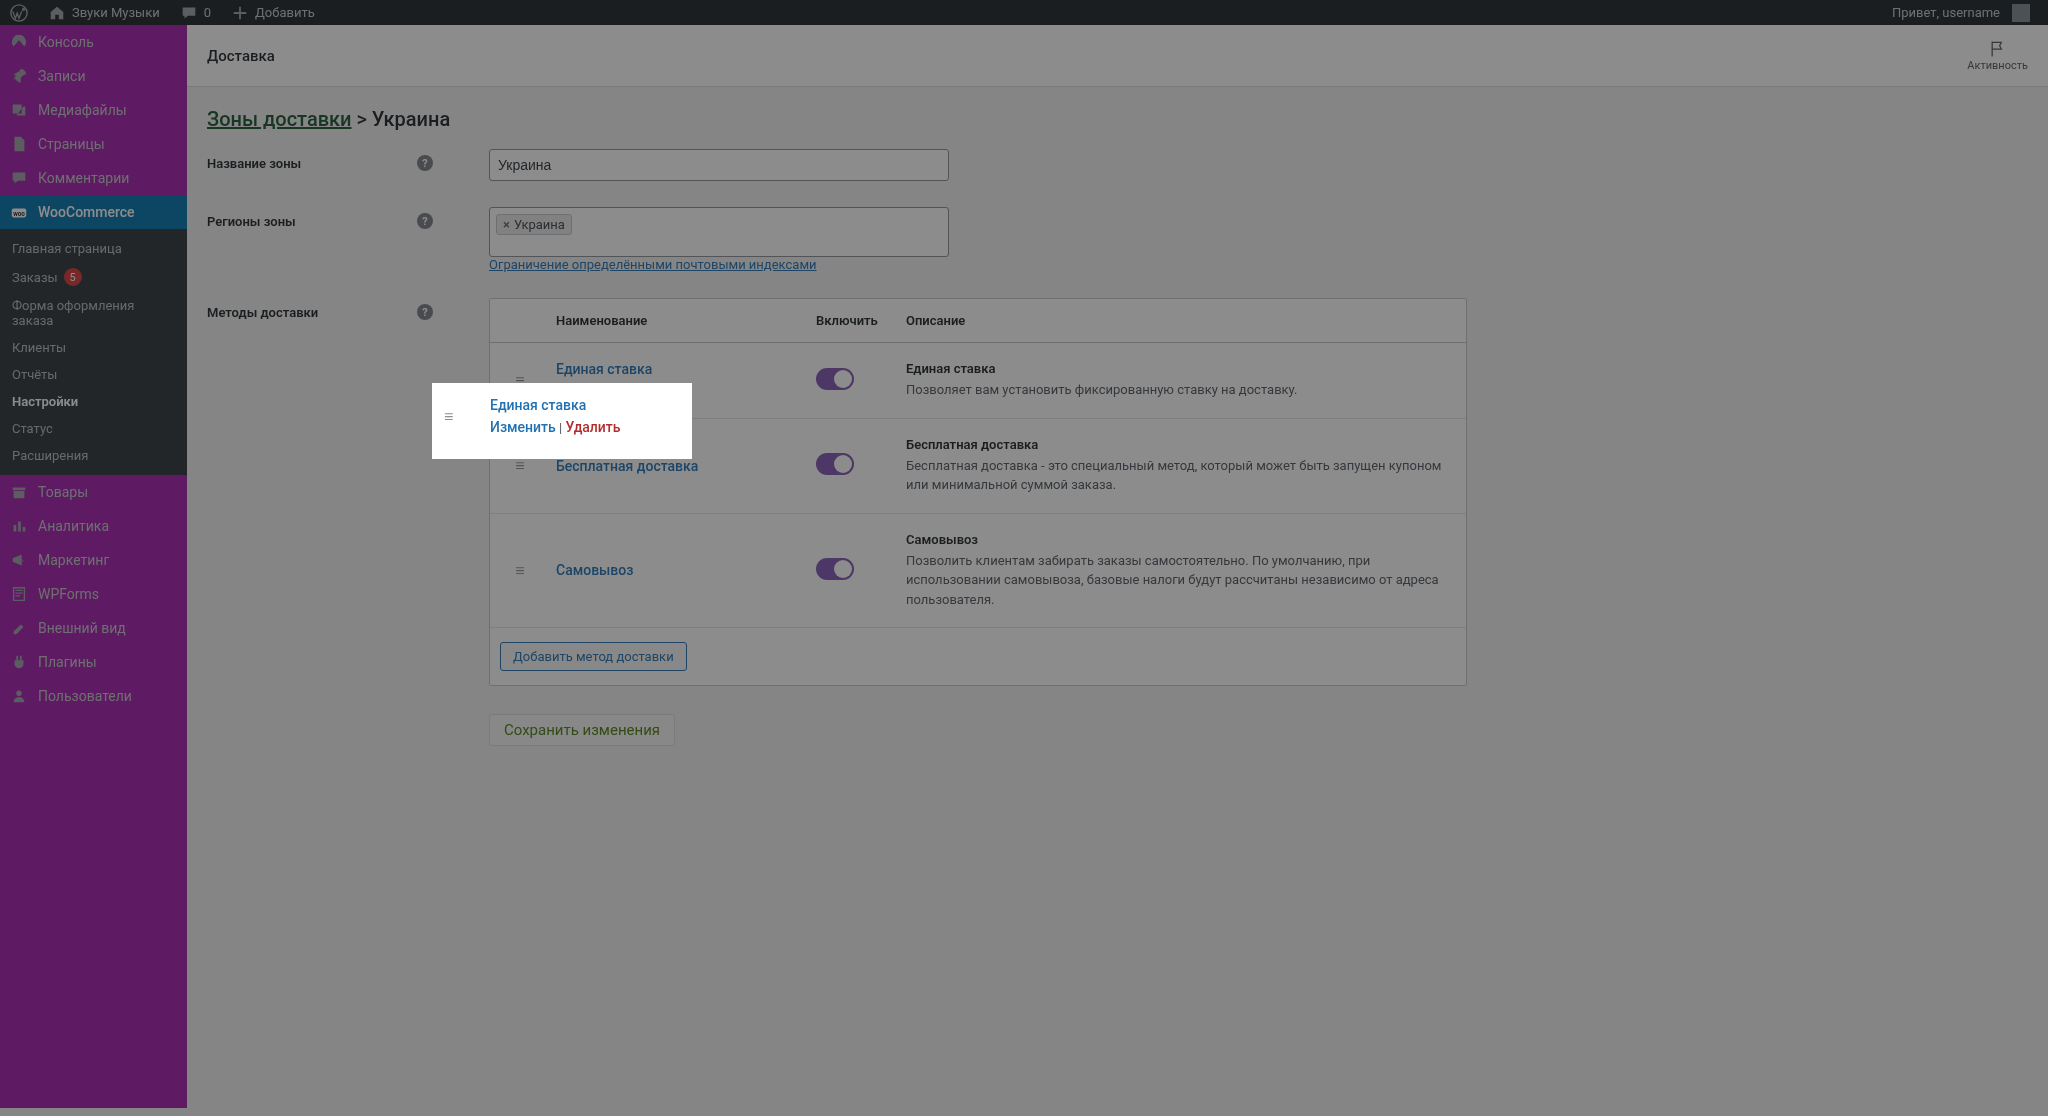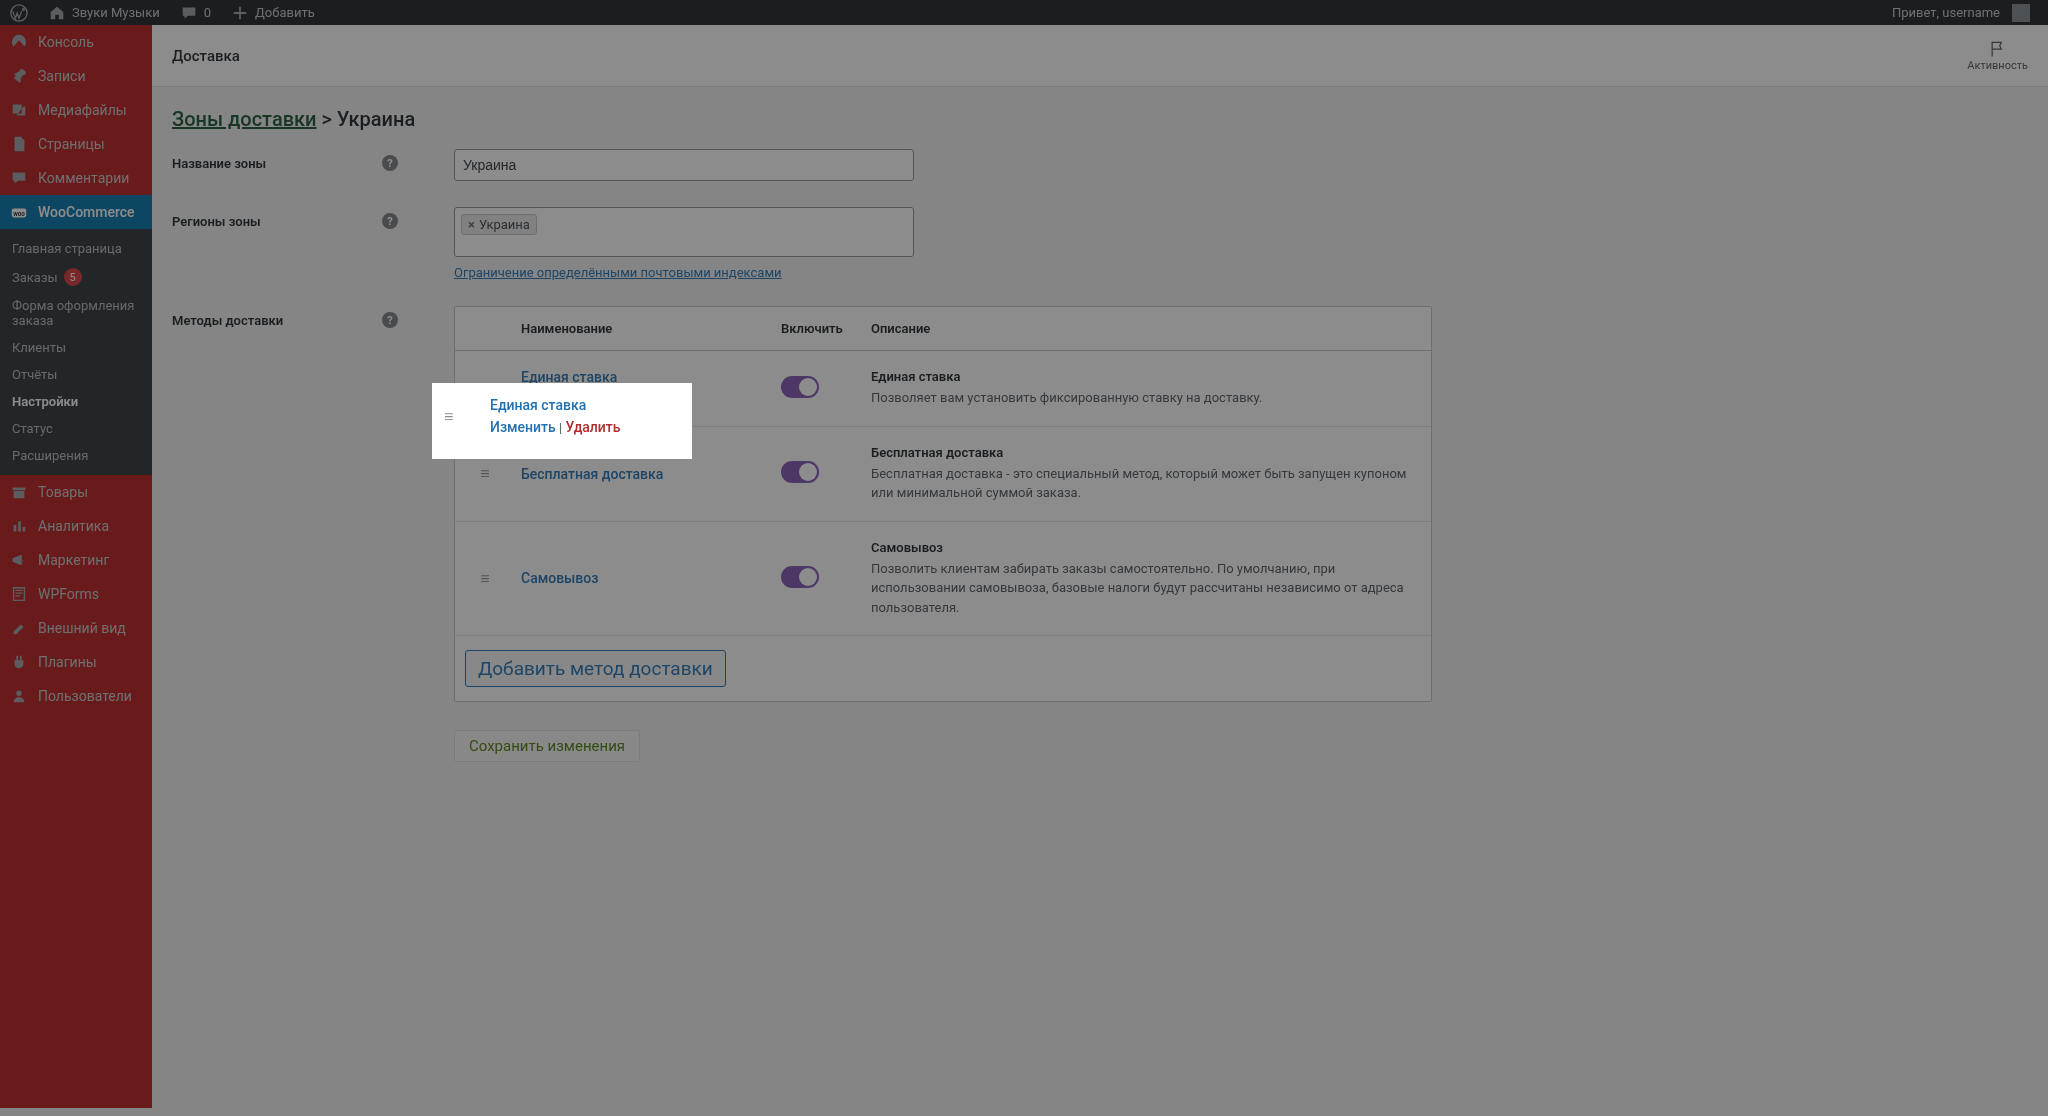--- a/index.html
+++ b/index.html
@@ -32,22 +32,22 @@
   .wpadminbar svg { width: 18px; height: 18px; fill: #9ca1a6; }
   .avatar-sq {
     width: 18px; height: 18px; background:#7e8993; margin-left: 6px;
   }
 
   
   .app { display: flex; height: calc(100% - 33px); }
 
   
   .adminmenu {
-    width: 152px;
-    background: #b91c1c;
+    width: 187px;
+    background: #a21caf;
     color: #c3c4c7;
     font-size: 14px;
     flex-shrink: 0;
     overflow-y: auto;
   }
   .menu-top {
     display: flex; align-items: center; gap: 10px;
     padding: 8px 10px;
     color: #c3c4c7;
     cursor: pointer;
@@ -118,21 +118,21 @@
     width:100%; min-height:50px; padding:6px;
     border:1px solid #8c8f94; border-radius:3px; background:#fff;
     display:flex; flex-wrap:wrap; align-items:flex-start; gap:4px;
   }
   .tag-pill {
     background:#e9e9e9; border:1px solid #c3c4c7; border-radius:3px;
     padding:2px 6px; font-size:13px; color:#3c434a;
     display:inline-flex; align-items:center; gap:4px;
   }
   .tag-pill .x { cursor:pointer; color:#646970; font-weight:700; }
-  .link-below { display:inline-block; margin-top:8px; color:#2271b1; text-decoration:underline; cursor:pointer; font-size:13px; }
+  .link-below { display:inline-block; color:#2271b1; text-decoration:underline; cursor:pointer; font-size:13px; }
 
   
   .methods-table {
     border:1px solid #c3c4c7; border-radius:2px; background:#fff;
   }
   .methods-head, .method-row, .methods-foot {
     display:grid;
     grid-template-columns: 60px 260px 90px 1fr;
     align-items:center;
   }
@@ -163,21 +163,21 @@
     background:#fff; top:2px; right:2px;
   }
   .desc-col strong { display:block; font-weight:600; color:#1d2327; margin-bottom:4px; }
   .desc-col p { color:#50575e; font-size:13px; line-height:1.5; max-width:560px; }
 
   .methods-foot { padding: 14px 10px; grid-template-columns: 1fr; }
   .button-secondary {
     display:inline-block;
     padding: 6px 12px;
     border:1px solid #2271b1; color:#2271b1; background:#f6f7f7;
-    border-radius:3px; font-size:19px; cursor:pointer;
+    border-radius:3px; font-size:13px; cursor:pointer;
   }
   .button-primary-disabled {
     display:inline-block;
     padding: 6px 14px;
     border:1px solid #dcdcde; color:#4d7c0f; background:#f6f7f7;
     border-radius:3px; font-size:15px; cursor:not-allowed;
     margin-top: 28px;
   }
 
   

